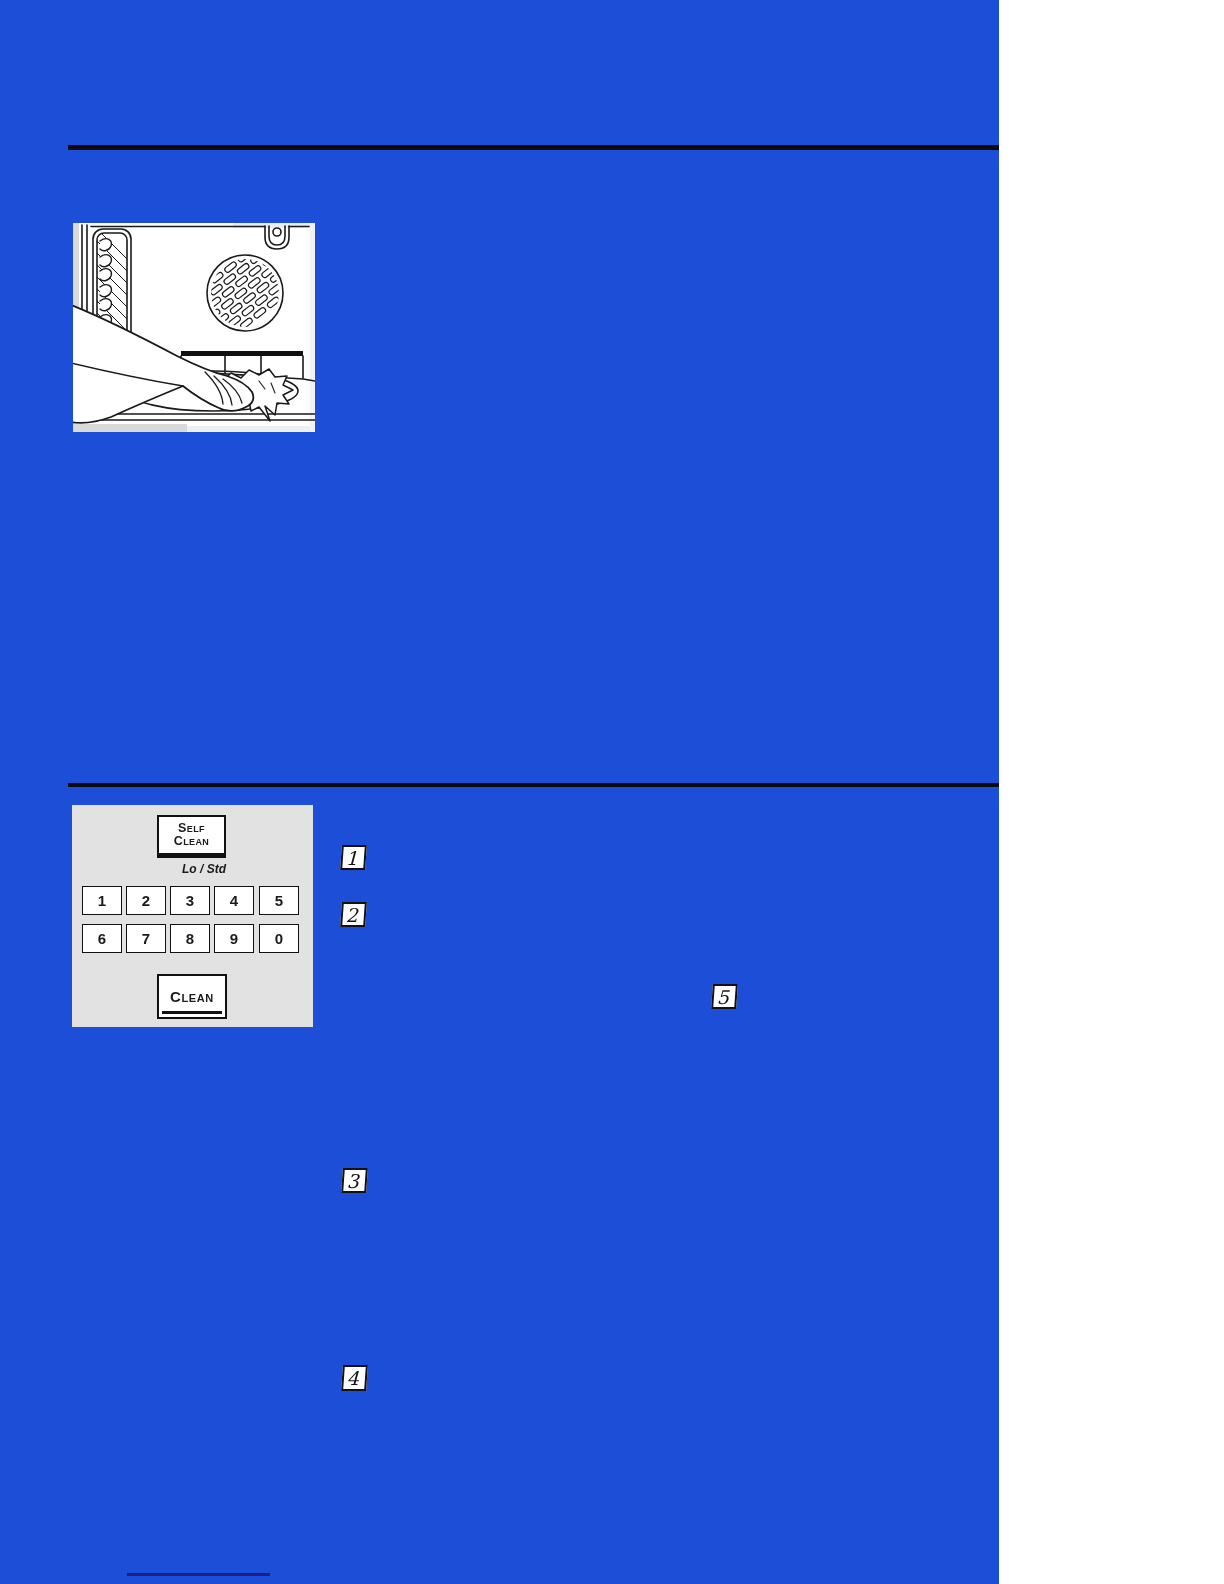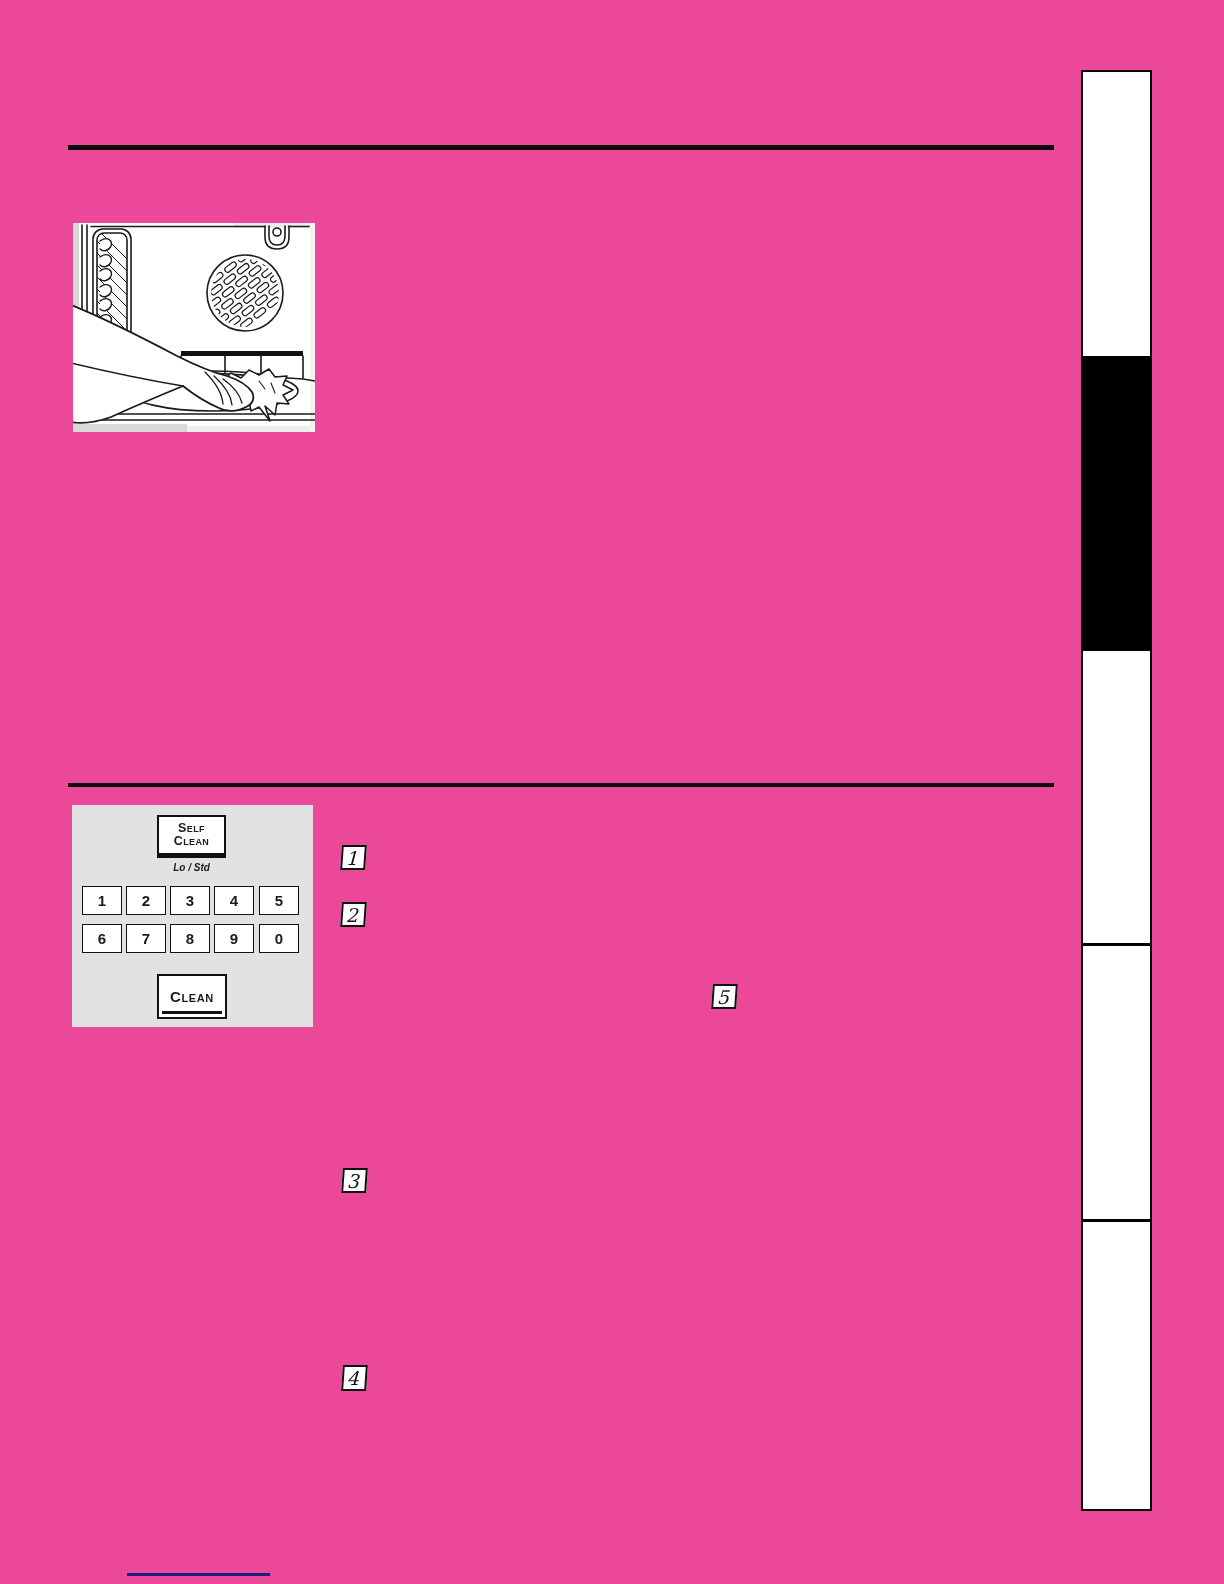--- a/index.html
+++ b/index.html
@@ -1,39 +1,39 @@
 <!DOCTYPE html>
 <html><head>
 <meta charset="utf-8">
 <style>
   html,body{margin:0;padding:0;background:#ffffff;}
   .page{
-    position:relative;width:1224px;height:1584px;background:#ec4899;
+    position:relative;width:999px;height:1584px;background:#1d4ed8;
     font-family:"Liberation Sans",sans-serif;overflow:hidden;
   }
   .hrule{position:absolute;background:#0c0c0c;}
   .rule-top{left:68px;top:145px;width:986px;height:5px;}
   .rule-mid{left:68px;top:783px;width:986px;height:4px;}
 
   
   .figure{position:absolute;left:73px;top:223px;width:242px;height:209px;}
   .figure svg{display:block;width:100%;height:100%;}
 
   
   .panel{position:absolute;left:72px;top:805px;width:241px;height:222px;background:#e2e2e2;}
   .kbtn{
     position:absolute;background:#ffffff;border:2px solid #111;
     display:flex;align-items:center;justify-content:center;flex-direction:column;
     box-sizing:border-box;color:#1a1a1a;
   }
   .btn-selfclean{left:85px;top:10px;width:69px;height:43px;border-bottom-width:5px;
     font-size:12.5px;font-weight:600;font-variant:small-caps;letter-spacing:.4px;
     line-height:1.08;text-align:center;}
-  .sub-label{position:absolute;left:85px;top:57px;width:69px;text-align:center;
-    font-size:10px;font-style:italic;font-weight:700;color:#1a1a1a;}
+  .sub-label{position:absolute;left:85px;top:57px;width:69px;text-align:right;
+    font-size:12px;font-style:italic;font-weight:700;color:#1a1a1a;}
   .key{width:40px;height:29px;border-width:1.5px;font-size:15px;font-weight:600;}
   .row1 .key{top:81px;} .row2 .key{top:119px;}
   .k0{left:10px;} .k1{left:54px;} .k2{left:98px;} .k3{left:142px;} .k4{left:187px;}
   .btn-start{left:85px;top:169px;width:70px;height:45px;
     font-size:15px;font-weight:600;font-variant:small-caps;letter-spacing:.6px;}
   .btn-start::after{content:"";position:absolute;left:3px;right:3px;bottom:3px;height:3px;background:#111;}
 
   
   .stepbox{
     position:absolute;width:25px;height:25px;background:#fff;border:2px solid #111;

